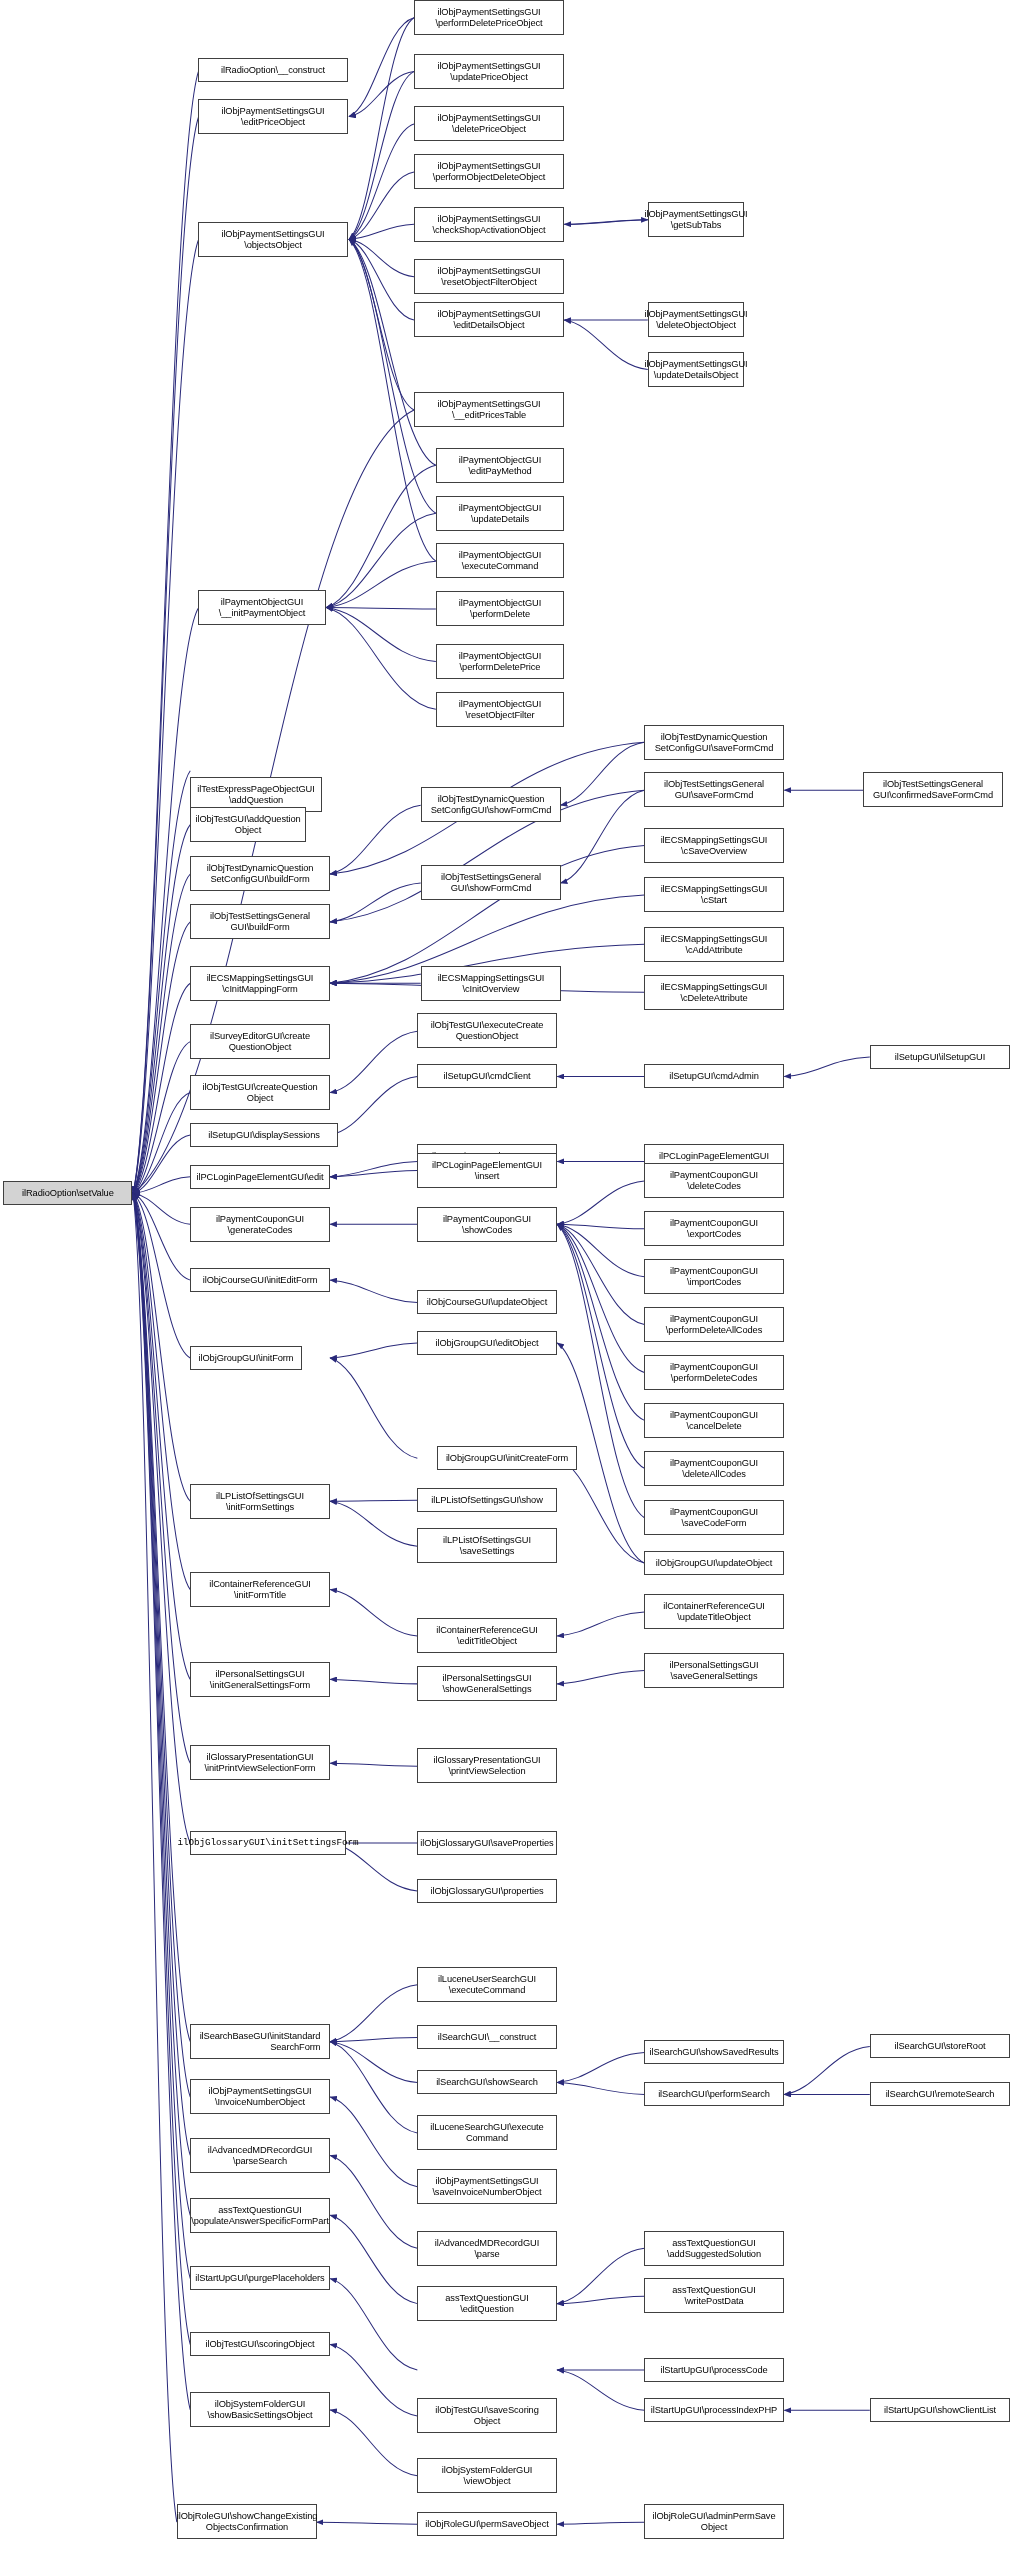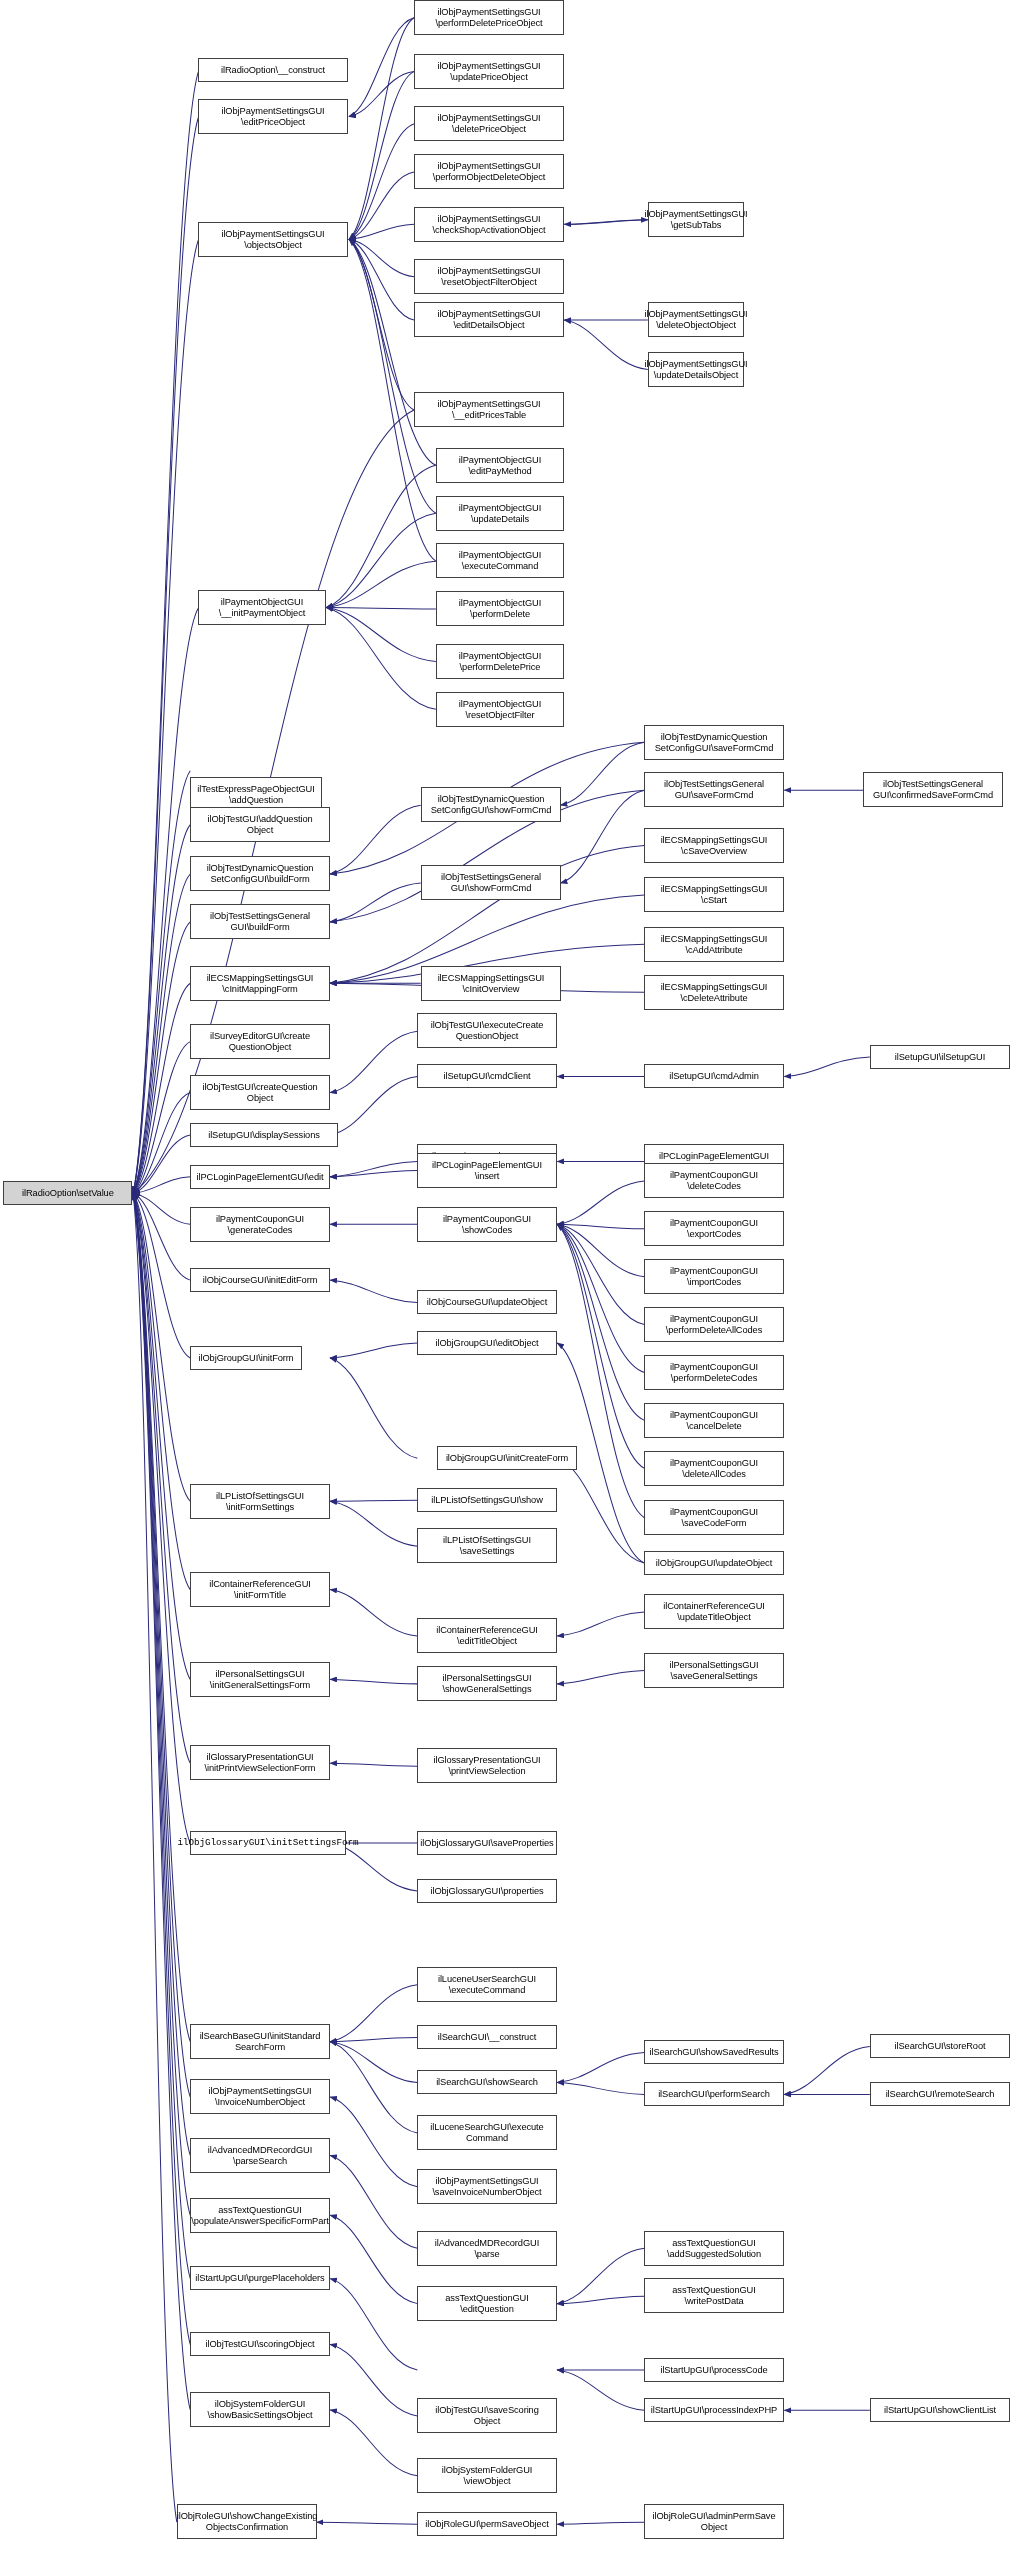--- a/index.html
+++ b/index.html
@@ -178,21 +178,21 @@
     <div class="node" style="left: 198px; top: 590px; width: 128px; min-height: 35px;">ilPaymentObjectGUI
 \__initPaymentObject</div>
     <div class="node" style="left: 436px; top: 591px; width: 128px; min-height: 35px;">ilPaymentObjectGUI
 \performDelete</div>
     <div class="node" style="left: 436px; top: 644px; width: 128px; min-height: 35px;">ilPaymentObjectGUI
 \performDeletePrice</div>
     <div class="node" style="left: 436px; top: 692px; width: 128px; min-height: 35px;">ilPaymentObjectGUI
 \resetObjectFilter</div>
     <div class="node" style="left: 190px; top: 753px; width: 132px; min-height: 35px; margin-top: 24px;">ilTestExpressPageObjectGUI
 \addQuestion</div>
-    <div class="node" style="left: 190px; top: 807px; width: 140px; min-height: 35px;">ilObjTestGUI\addQuestion
+    <div class="node" style="left: 190px; top: 807px; width: 116px; min-height: 35px;">ilObjTestGUI\addQuestion
 Object</div>
     <div class="node" style="left: 190px; top: 856px; width: 140px; min-height: 35px;">ilObjTestDynamicQuestion
 SetConfigGUI\buildForm</div>
     <div class="node" style="left: 190px; top: 904px; width: 140px; min-height: 35px;">ilObjTestSettingsGeneral
 GUI\buildForm</div>
     <div class="node" style="left: 190px; top: 966px; width: 140px; min-height: 35px;">ilECSMappingSettingsGUI
 \cInitMappingForm</div>
     <div class="node" style="left: 421px; top: 787px; width: 140px; min-height: 35px;">ilObjTestDynamicQuestion
 SetConfigGUI\showFormCmd</div>
     <div class="node" style="left: 421px; top: 865px; width: 140px; min-height: 35px;">ilObjTestSettingsGeneral
@@ -275,21 +275,21 @@
 \saveGeneralSettings</div>
     <div class="node" style="left: 190px; top: 1745px; width: 140px; min-height: 35px;">ilGlossaryPresentationGUI
 \initPrintViewSelectionForm</div>
     <div class="node" style="left: 417px; top: 1748px; width: 140px; min-height: 35px;">ilGlossaryPresentationGUI
 \printViewSelection</div>
     <div class="node" style="left: 190px; top: 1831px; width: 156px; min-height: 24.4px; font-family: Liberation Mono, monospace;">ilObjGlossaryGUI\initSettingsForm</div>
     <div class="node" style="left: 417px; top: 1831px; width: 140px; min-height: 24.4px;">ilObjGlossaryGUI\saveProperties</div>
     <div class="node" style="left: 417px; top: 1879px; width: 140px; min-height: 24.4px;">ilObjGlossaryGUI\properties</div>
     <div class="node" style="left: 417px; top: 1967px; width: 140px; min-height: 35px;">ilLuceneUserSearchGUI
 \executeCommand</div>
-    <div class="node" style="left: 190px; top: 2024px; width: 140px; min-height: 35px;">ilSearchBaseGUI\initStandard
+    <div class="node" style="left: 190px; top: 2024px; width: 140px; min-height: 35px; text-align: right;">ilSearchBaseGUI\initStandard
 SearchForm</div>
     <div class="node" style="left: 417px; top: 2025px; width: 140px; min-height: 24.4px;">ilSearchGUI\__construct</div>
     <div class="node" style="left: 417px; top: 2070px; width: 140px; min-height: 24.4px;">ilSearchGUI\showSearch</div>
     <div class="node" style="left: 644px; top: 2040px; width: 140px; min-height: 24.4px;">ilSearchGUI\showSavedResults</div>
     <div class="node" style="left: 644px; top: 2082px; width: 140px; min-height: 24.4px;">ilSearchGUI\performSearch</div>
     <div class="node" style="left: 870px; top: 2034px; width: 140px; min-height: 24.4px;">ilSearchGUI\storeRoot</div>
     <div class="node" style="left: 870px; top: 2082px; width: 140px; min-height: 24.4px;">ilSearchGUI\remoteSearch</div>
     <div class="node" style="left: 190px; top: 2079px; width: 140px; min-height: 35px;">ilObjPaymentSettingsGUI
 \InvoiceNumberObject</div>
     <div class="node" style="left: 417px; top: 2115px; width: 140px; min-height: 35px;">ilLuceneSearchGUI\execute

